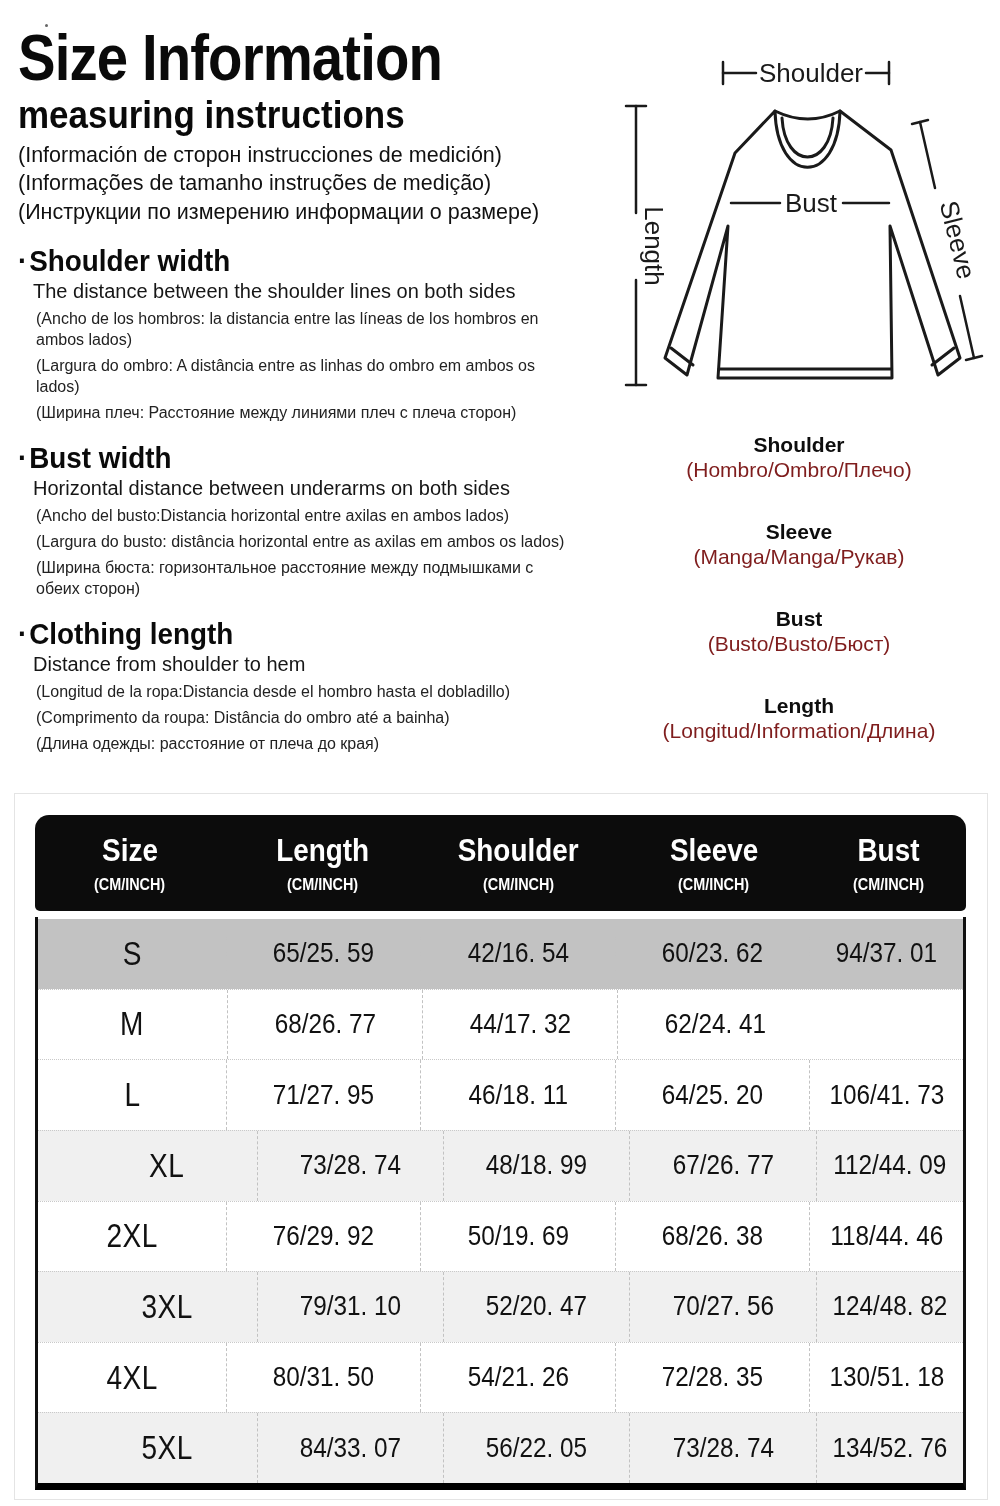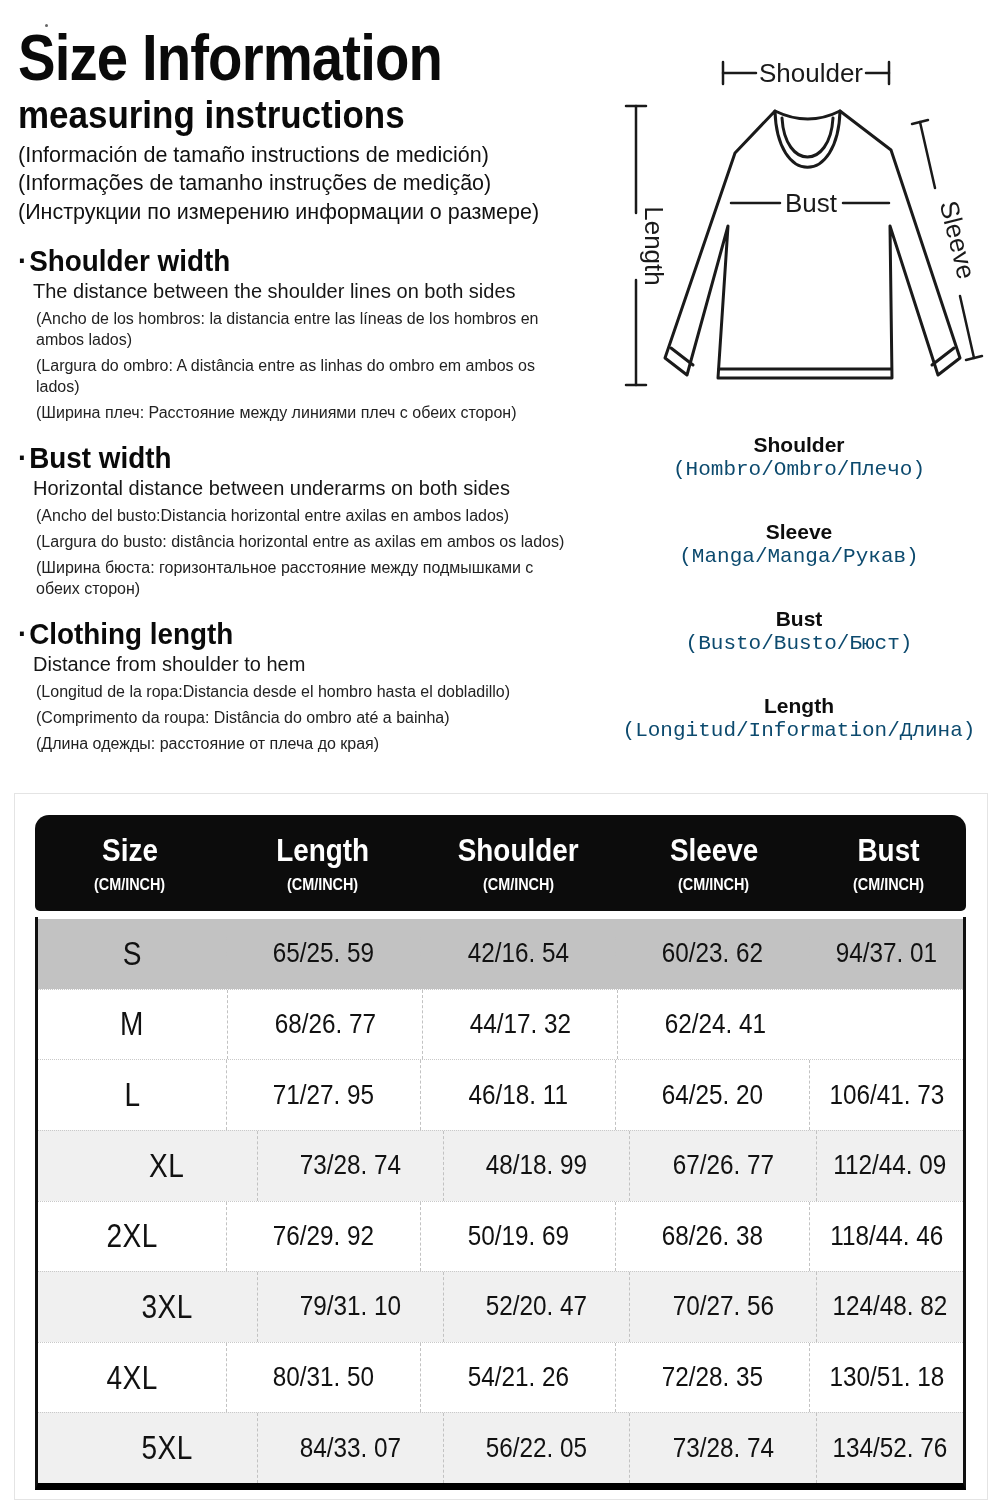--- a/index.html
+++ b/index.html
@@ -28,21 +28,21 @@
   .sec-desc{font-size:20px;line-height:24px;margin:1px 0 5px 15px;color:#161616;}
   .sec-small{font-size:16px;line-height:21px;margin:5px 0 0 18px;max-width:540px;color:#222;}
   
   .diagram{position:absolute;left:608px;top:28px;width:385px;height:400px;}
   .diagram svg{display:block;}
   .dim-text{font-size:26px;fill:#1a1a1a;font-family:"Liberation Sans",sans-serif;}
   
   .measure-labels{position:absolute;left:604px;top:433px;width:390px;text-align:center;}
   .ml-group{margin-bottom:37px;}
   .ml-name{font-size:21px;font-weight:700;line-height:24px;color:#0d0d0d;}
-  .ml-trans{font-size:21px;line-height:26px;color:#0c4a6e;font-family:Liberation Mono, monospace;}
+  .ml-trans{font-size:21px;line-height:26px;color:#7f1d1d;}
   
   .table-wrap{
     position:absolute;left:14px;top:793px;width:974px;height:707px;
     background:#fff;border:1px solid #e4e4e4;box-sizing:border-box;
   }
   .tbl-header{
     position:absolute;left:20px;top:21px;width:931px;height:96px;
     background:#0c0c0c;border-radius:14px 14px 5px 5px;
     display:flex;align-items:stretch;color:#fff;
   }
@@ -69,30 +69,30 @@
   .value-label{font-size:27px;transform:scaleX(.9);white-space:nowrap;color:#111;}
 </style>
 </head>
 <body>
 
 <div class="stray-dot"></div>
 
 <div class="left-col">
   <h1 class="main-title">Size Information</h1>
   <h2 class="sub-title">measuring instructions</h2>
-  <div class="title-trans">(Información de tamaño instructions de medición)</div>
+  <div class="title-trans">(Información de сторон instrucciones de medición)</div>
   <div class="title-trans">(Informações de tamanho instruções de medição)</div>
   <div class="title-trans">(Инструкции по измерению информации о размере)</div>
 
   <div class="section">
     <div class="sec-head"><span class="sec-bullet">·</span><span>Shoulder width</span></div>
     <div class="sec-desc">The distance between the shoulder lines on both sides</div>
     <div class="sec-small">(Ancho de los hombros: la distancia entre las líneas de los hombros en ambos lados)</div>
     <div class="sec-small">(Largura do ombro: A distância entre as linhas do ombro em ambos os lados)</div>
-    <div class="sec-small">(Ширина плеч: Расстояние между линиями плеч с обеих сторон)</div>
+    <div class="sec-small">(Ширина плеч: Расстояние между линиями плеч с плеча сторон)</div>
   </div>
 
   <div class="section">
     <div class="sec-head"><span class="sec-bullet">·</span><span>Bust width</span></div>
     <div class="sec-desc">Horizontal distance between underarms on both sides</div>
     <div class="sec-small">(Ancho del busto:Distancia horizontal entre axilas en ambos lados)</div>
     <div class="sec-small">(Largura do busto: distância horizontal entre as axilas em ambos os lados)</div>
     <div class="sec-small">(Ширина бюста: горизонтальное расстояние между подмышками с обеих сторон)</div>
   </div>
 

